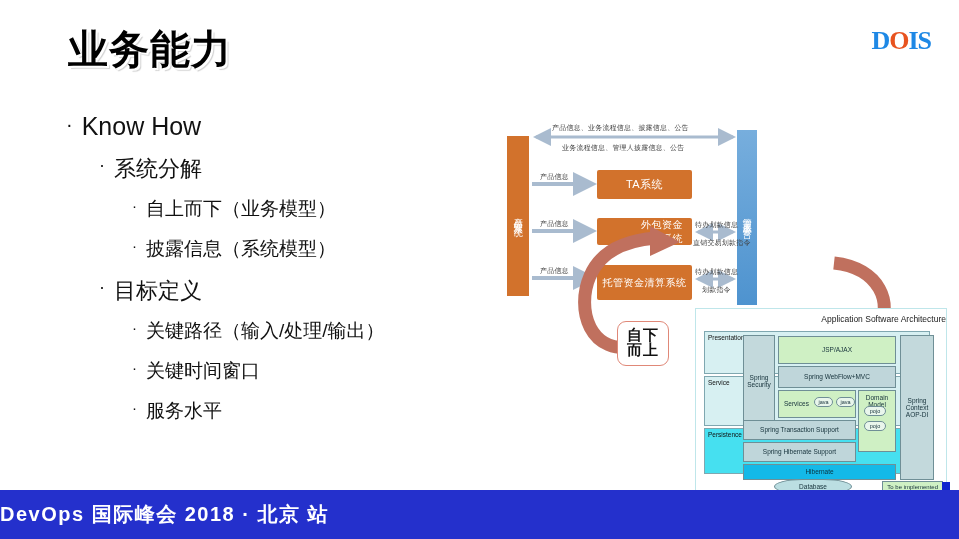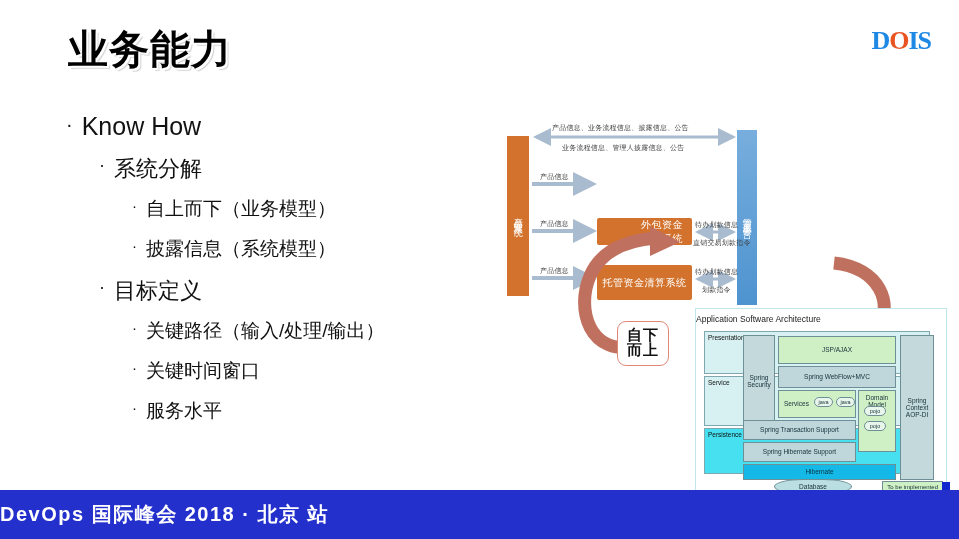--- a/index.html
+++ b/index.html
@@ -86,21 +86,21 @@
   .callout.top-down { left: 290px; top: 138px; }
   .callout.bottom-up { left: 127px; top: 213px; font-family: Liberation Serif, serif; }
 
   
   .arch {
     position: absolute; left: 205px; top: 200px; width: 252px; height: 188px;
     background: #ffffff; border: 1px solid #bfe6ea;
     overflow: hidden;
   }
   .arch-title {
-    position: absolute; left: 0; right: 0; top: 5px; text-align: left;
+    position: absolute; left: 0; right: 0; top: 5px; text-align: right;
     font-size: 8.5px; color: #1b1b1b;
   }
   .layer-label {
     position: absolute; font-size: 6.5px; color: #111;
     padding: 1px 2px;
   }
   .a-band { position: absolute; border: 1px solid #7fa7b0; }
   .band-pres { left: 8px; top: 22px; width: 226px; height: 43px; background: #D7F0F2; }
   .band-serv { left: 8px; top: 67px; width: 226px; height: 50px; background: #D7F0F2; }
   .band-pers { left: 8px; top: 119px; width: 226px; height: 46px; background: #46E0F0; }
@@ -217,20 +217,21 @@
         <line x1="42" y1="123" x2="103" y2="123" stroke="#A9BBCF" stroke-width="4" marker-end="url(#ah)"></line>
         <line x1="42" y1="170" x2="103" y2="170" stroke="#A9BBCF" stroke-width="4" marker-end="url(#ah)"></line>
 
         <line x1="208" y1="124" x2="243" y2="124" stroke="#A9BBCF" stroke-width="3" marker-end="url(#ah)" marker-start="url(#ahl)"></line>
         <line x1="208" y1="171" x2="243" y2="171" stroke="#A9BBCF" stroke-width="3" marker-end="url(#ah)" marker-start="url(#ahl)"></line>
       </svg>
 
       <div class="vbox left">产品管理系统</div>
       <div class="vbox right">管理人服务平台</div>
 
+      <div class="obox o1">TA系统</div>
       <div class="obox o2">外包资金清算系统</div>
       <div class="obox o3">托管资金清算系统</div>
 
       <div class="flow-label" style="left:62px;top:15px;">产品信息、业务流程信息、披露信息、公告</div>
       <div class="flow-label" style="left:72px;top:35px;">业务流程信息、管理人披露信息、公告</div>
 
       <div class="flow-label" style="left:50px;top:64px;">产品信息</div>
       <div class="flow-label" style="left:50px;top:111px;">产品信息</div>
       <div class="flow-label" style="left:50px;top:158px;">产品信息</div>
 

